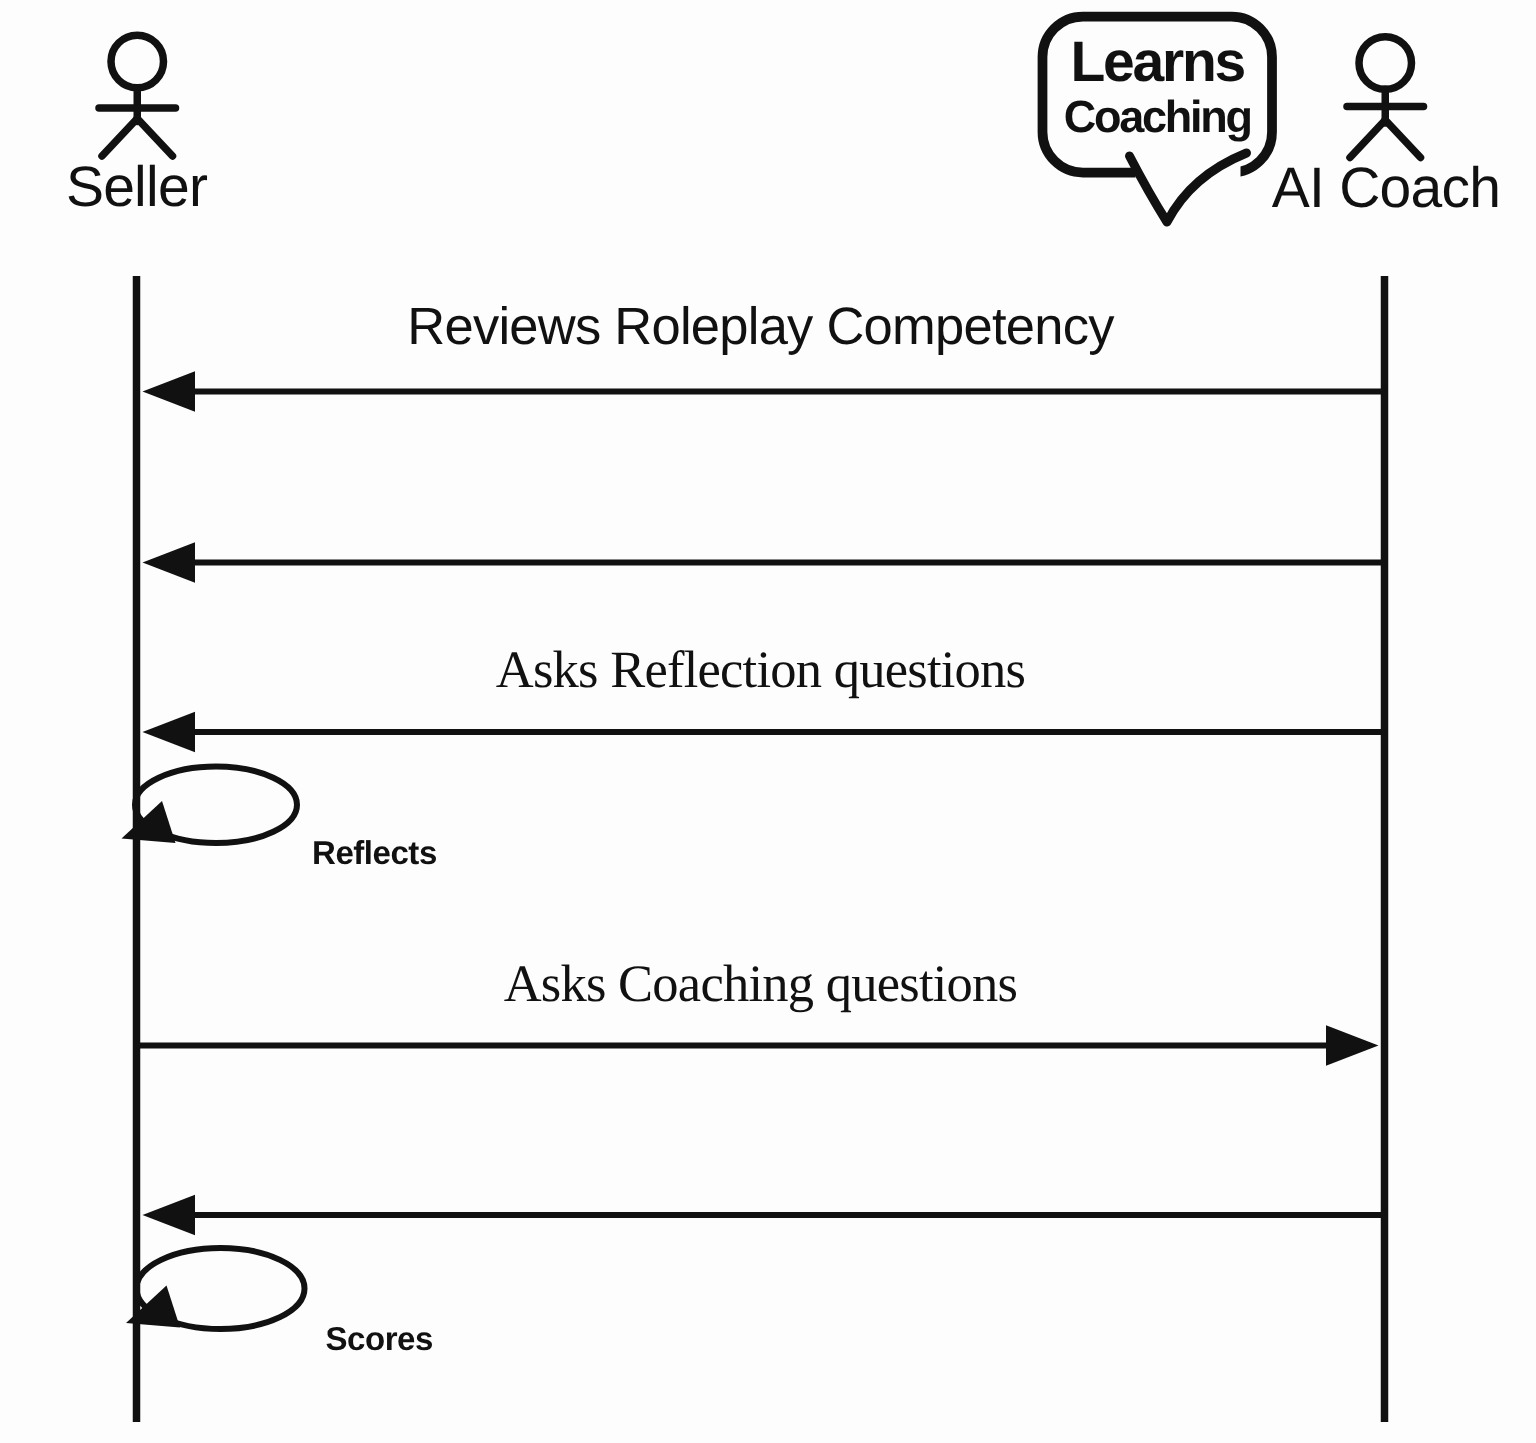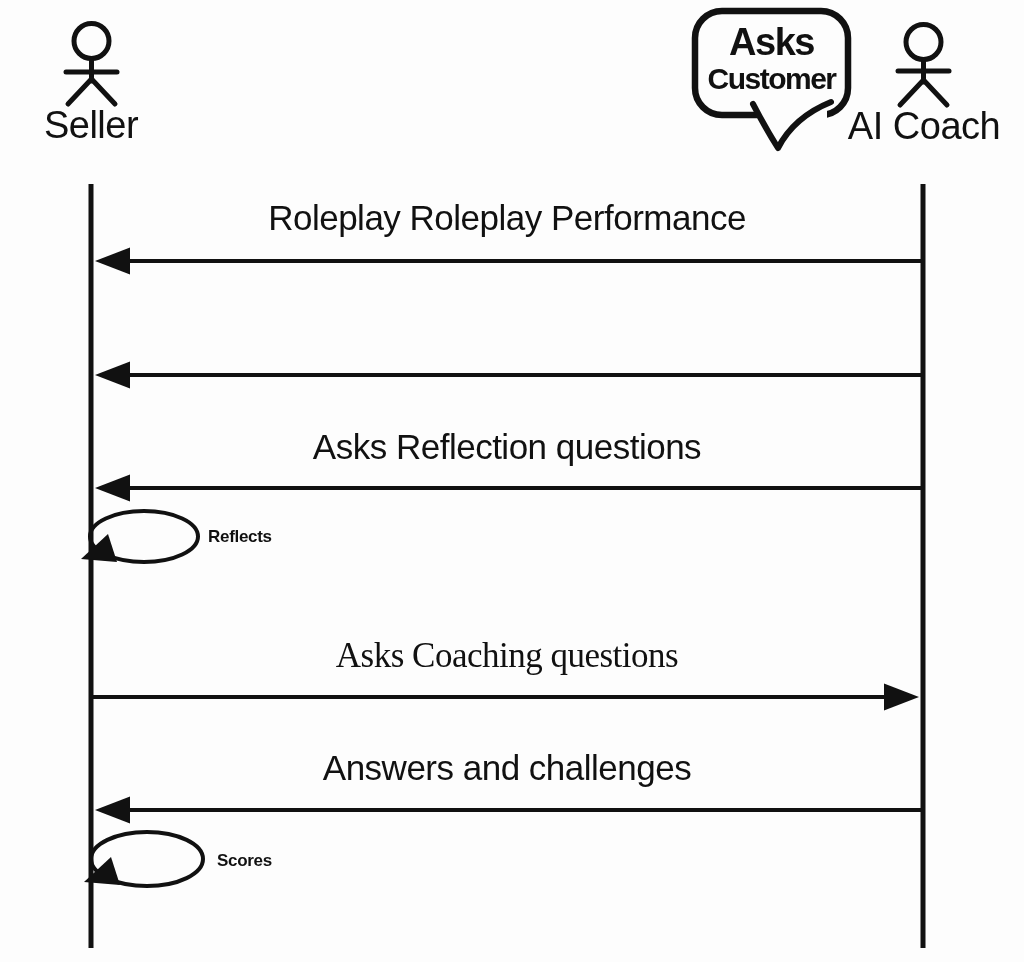--- a/index.html
+++ b/index.html
@@ -24,23 +24,24 @@
   }
   .actor-label {
     width: 260px;
     text-align: center;
     font-size: 38px;
     line-height: 44px;
     letter-spacing: -0.5px;
   }
   .loop-label {
     font-weight: bold;
-    font-size: 17px;
+    font-size: 22px;
     line-height: 26px;
     letter-spacing: -0.3px;
+    margin-top: 32px;
   }
   .bubble-label {
     position: absolute;
     left: 695px;
     top: 22px;
     width: 153px;
     text-align: center;
     font-weight: bold;
     color: #111;
   }
@@ -112,24 +113,23 @@
     <g>
       <ellipse cx="147" cy="859" rx="56" ry="27" fill="none" stroke="#111" stroke-width="4"></ellipse>
       <polygon points="84,882 120,885 111,857" fill="#111"></polygon>
     </g>
   </svg>
 
   <div class="txt actor-label" style="left:-39px; top:103px;">Seller</div>
   <div class="txt actor-label" style="left:794px; top:104px;">AI Coach</div>
 
   <div class="bubble-label">
-    <div class="bubble-line1">Asks</div>
-    <div class="bubble-line2">Customer</div>
+    <div class="bubble-line1">Learns</div>
+    <div class="bubble-line2">Coaching</div>
   </div>
 
-  <div class="txt msg-label" style="top:196px;">Roleplay Roleplay Performance</div>
-  <div class="txt msg-label" style="top:425px;">Asks Reflection questions</div>
+  <div class="txt msg-label" style="top:196px;">Reviews Roleplay Competency</div>
+  <div class="txt msg-label" style="top:425px;font-family:Liberation Serif, serif;">Asks Reflection questions</div>
   <div class="txt loop-label" style="left:208px; top:524px;">Reflects</div>
   <div class="txt msg-label" style="top:634px;font-family:Liberation Serif, serif;">Asks Coaching questions</div>
-  <div class="txt msg-label" style="top:746px;">Answers and challenges</div>
   <div class="txt loop-label" style="left:217px; top:848px;">Scores</div>
 
 </div>
 
 </body></html>

